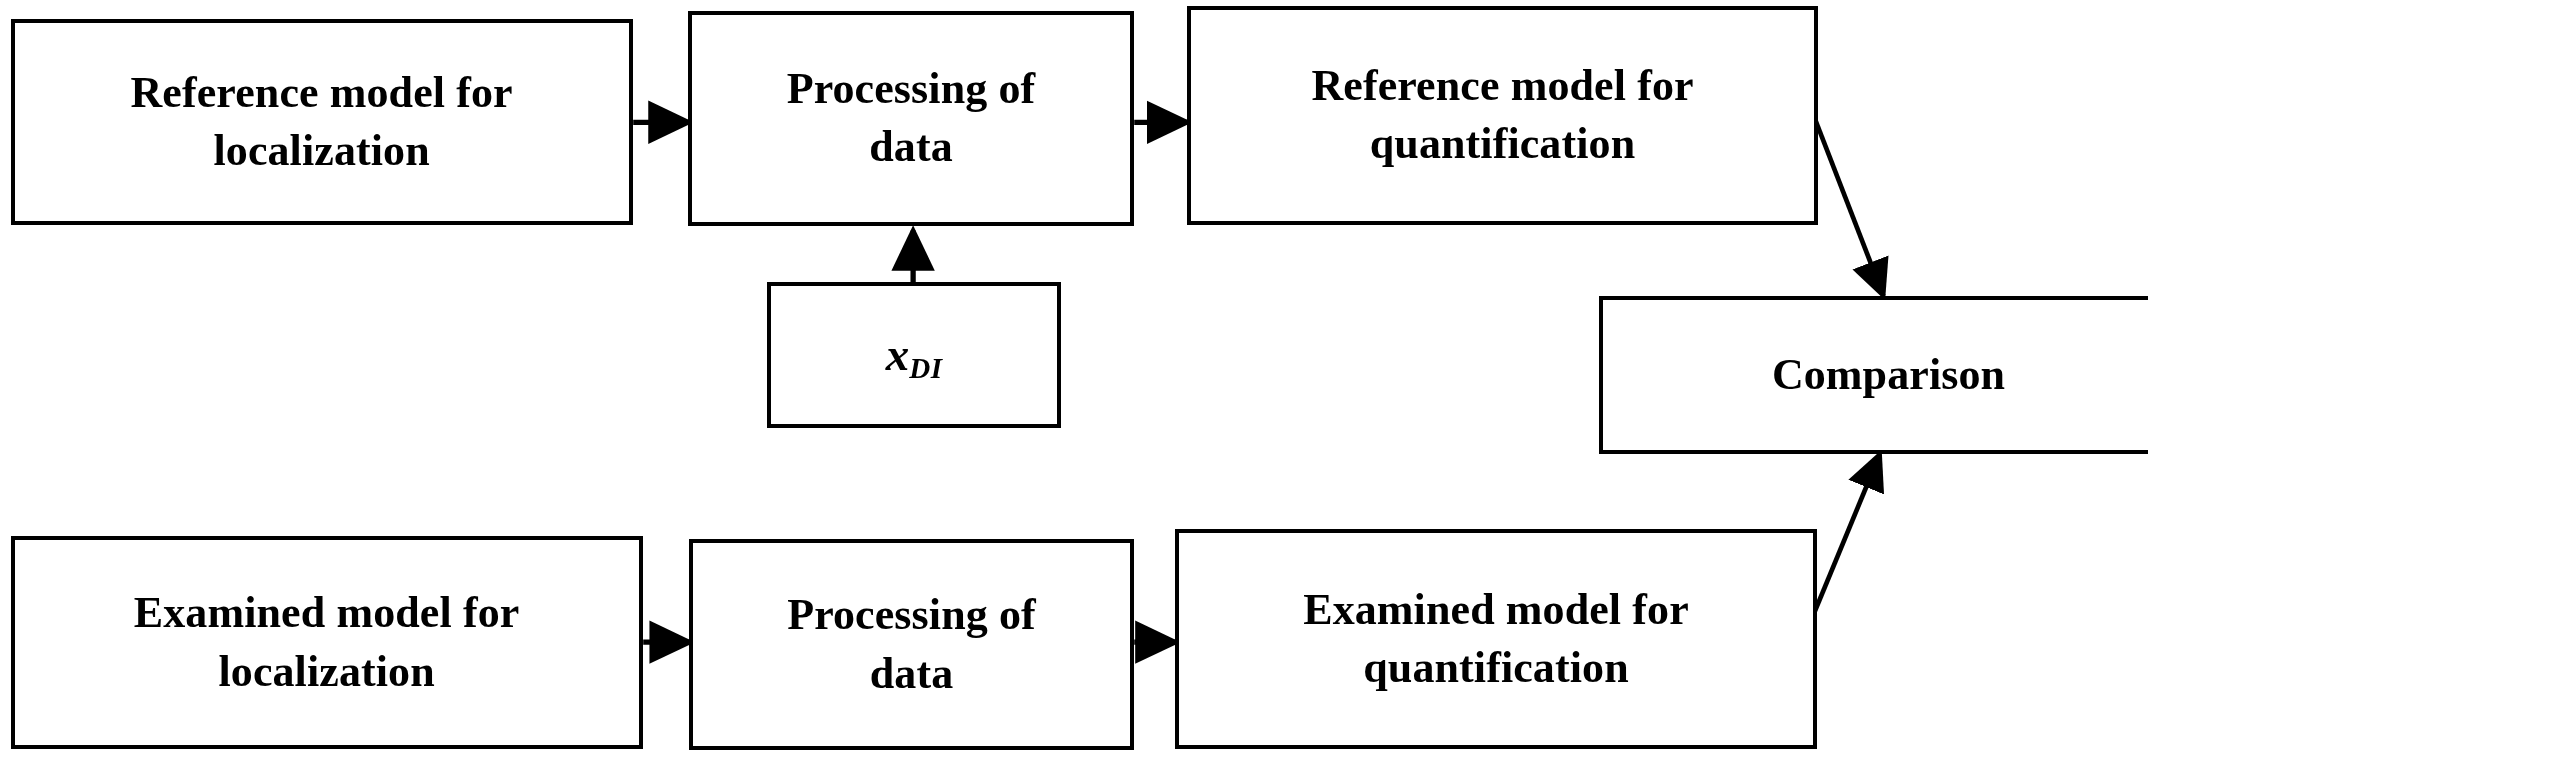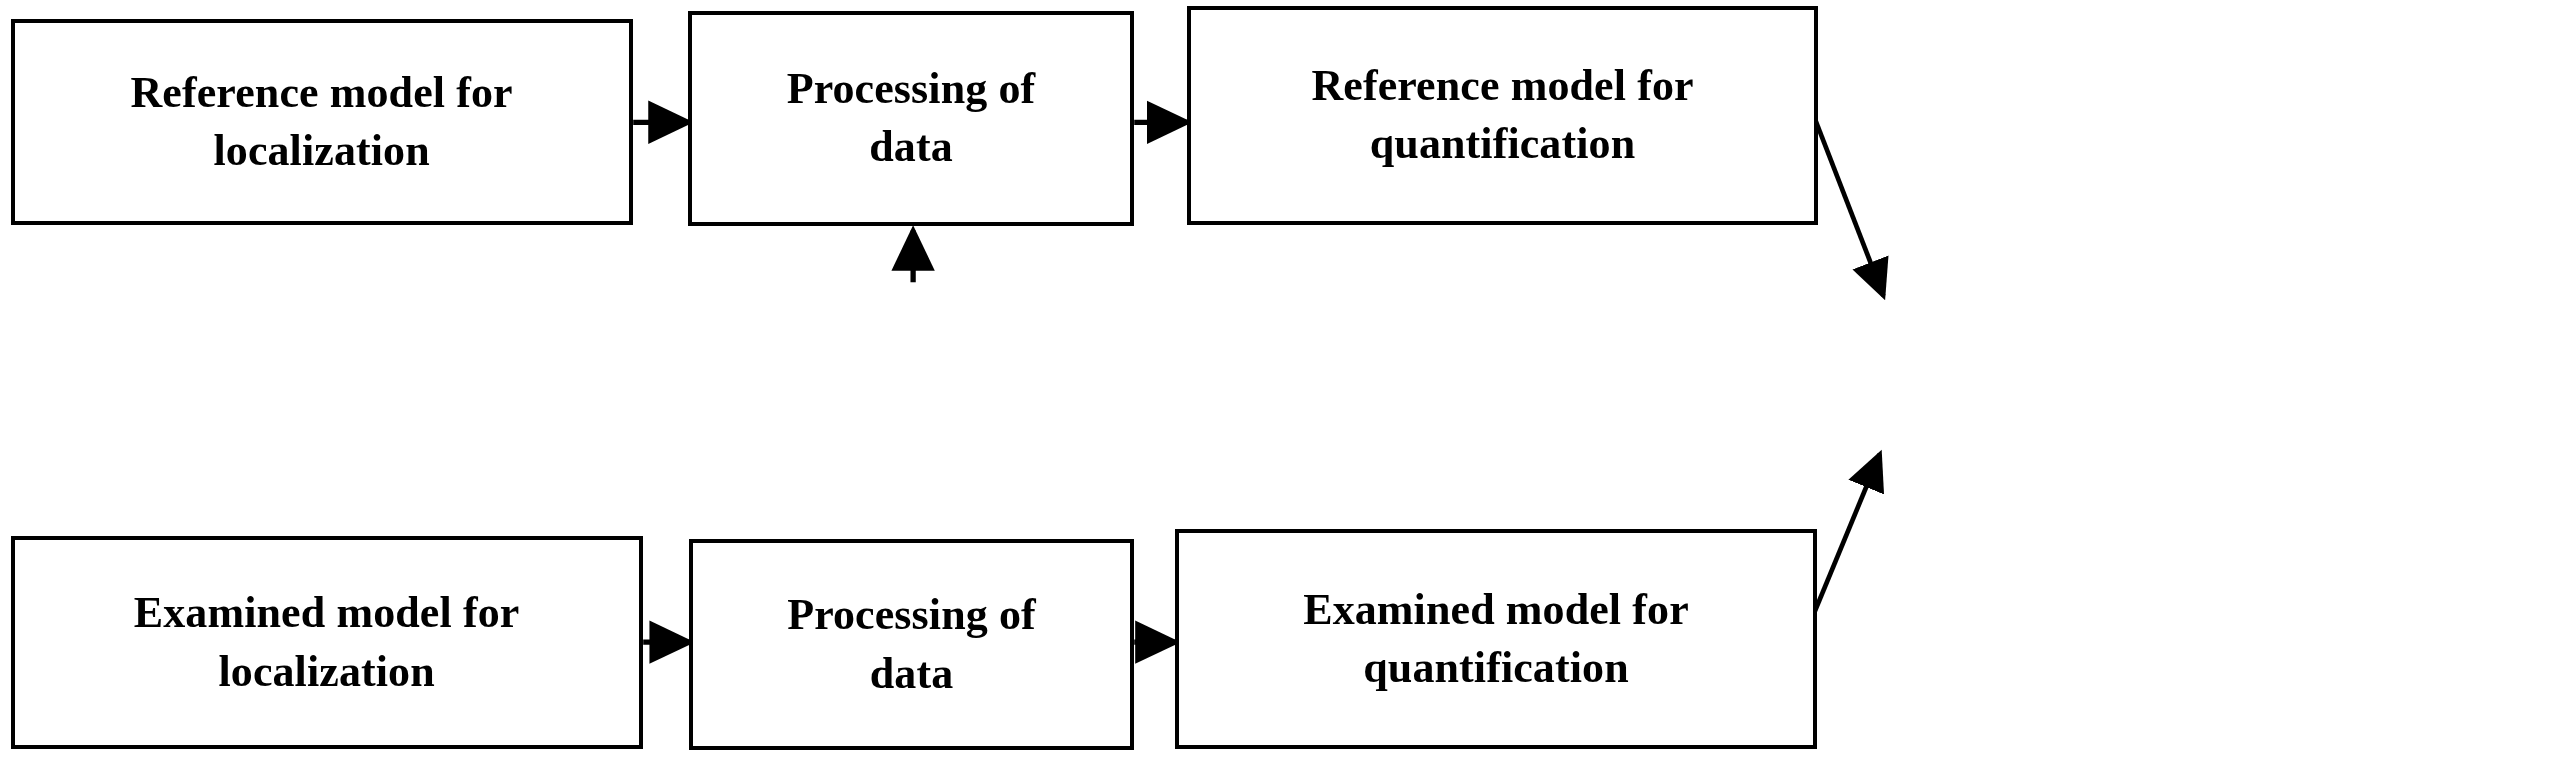--- a/index.html
+++ b/index.html
@@ -116,21 +116,27 @@
   <div class="node text-lg" style="left:688px; top:10.6px; width:446px; height:215px;">
     <span class="line">Processing of</span>
     <span class="line">data</span>
   </div>
 
   <div class="node text-lg" style="left:1187px; top:5.9px; width:631px; height:219px;">
     <span class="line">Reference model for</span>
     <span class="line">quantification</span>
   </div>
 
+  <div class="node" style="left:767px; top:282px; width:294px; height:146px;">
+    <span class="formula"><span>x</span><span class="sub">DI</span></span>
+  </div>
 
+  <div class="node text-lg" style="left:1599px; top:296px; width:579px; height:158px;">
+    <span class="line">Comparison</span>
+  </div>
 
 
   <div class="node text-lg" style="left:10.6px; top:536px; width:632px; height:213px;">
     <span class="line">Examined model for</span>
     <span class="line">localization</span>
   </div>
 
   <div class="node text-lg" style="left:689px; top:539px; width:445px; height:211px;">
     <span class="line">Processing of</span>
     <span class="line">data</span>

